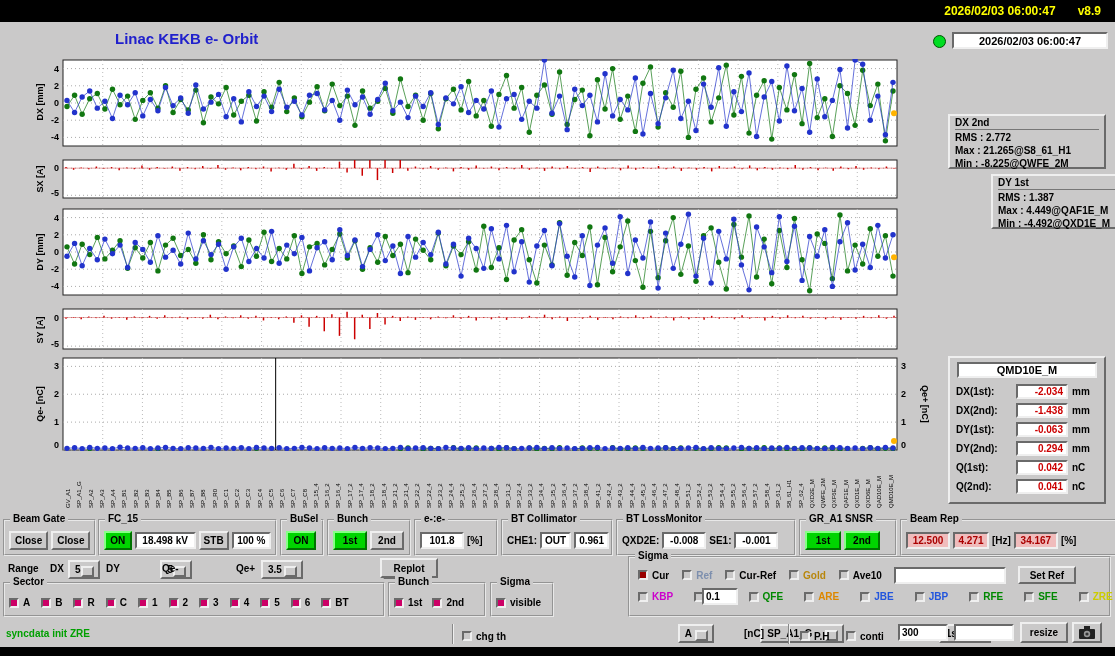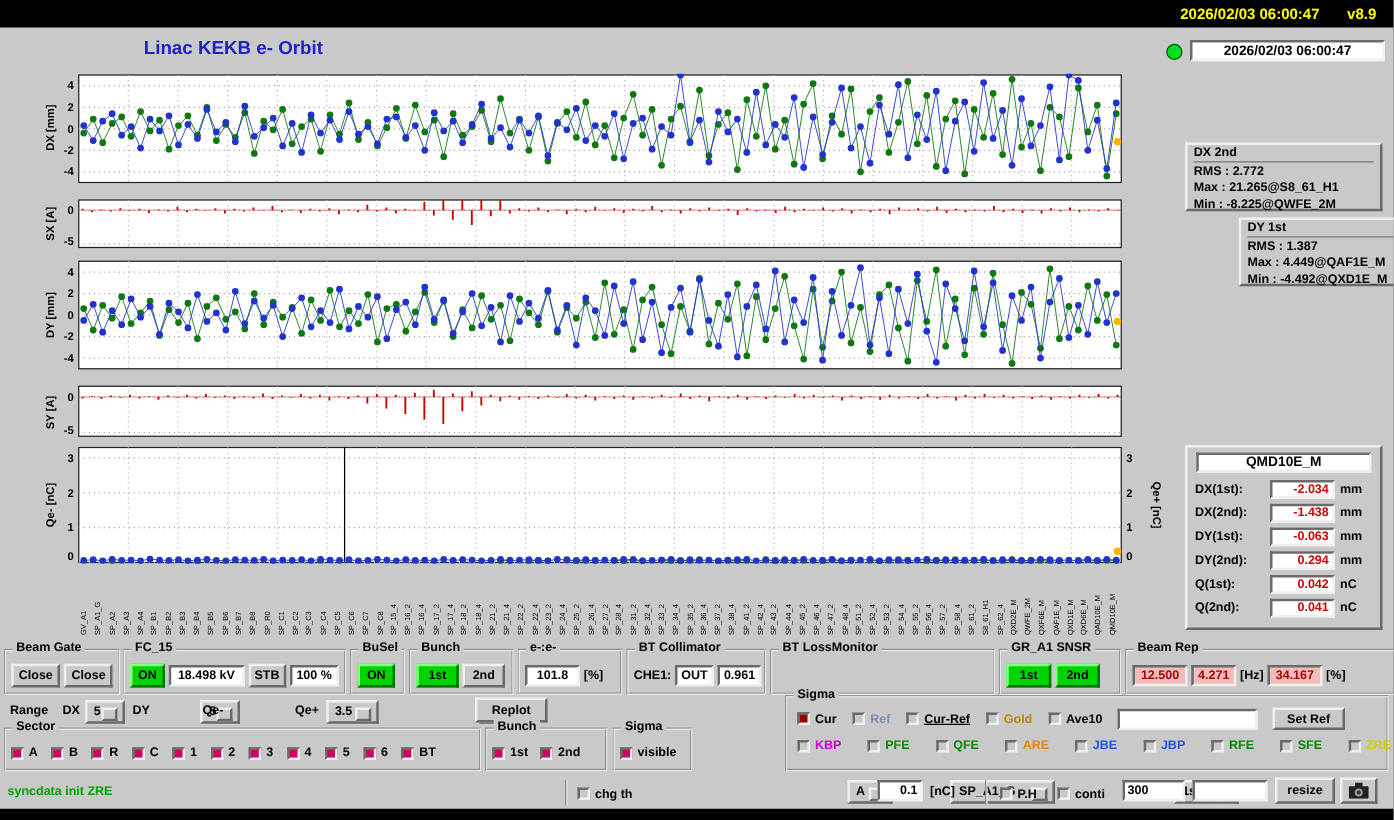--- a/index.html
+++ b/index.html
@@ -1812,20 +1812,26 @@
     <span class="gtitle">BT Collimator</span>
     <div class="content">
       <span class="lbl">CHE1:</span>
       <span class="disp" style="width:34px;">OUT</span>
       <span class="disp" style="width:40px;">0.961</span>
     </div>
   </div>
 
   <div class="groupbox" style="left:616px;top:519px;width:180px;height:37px;">
     <span class="gtitle">BT LossMonitor</span>
+    <div class="content">
+      <span class="lbl">QXD2E:</span>
+      <span class="disp" style="width:44px;">-0.008</span>
+      <span class="lbl">SE1:</span>
+      <span class="disp" style="width:44px;">-0.001</span>
+    </div>
   </div>
 
   <div class="groupbox" style="left:799px;top:519px;width:98px;height:37px;">
     <span class="gtitle">GR_A1 SNSR</span>
     <div class="content">
       <span class="btn green" style="width:36px;">1st</span>
       <span class="btn green" style="width:36px;">2nd</span>
     </div>
   </div>
 
@@ -1868,21 +1874,21 @@
           <span class="cb">
             <span class="box" style="background: rgb(153, 0, 0);"></span>
             <span class="lbl" style="color: rgb(0, 0, 0);">Cur</span>
           </span>
           <span class="cb">
             <span class="box"></span>
             <span class="lbl" style="color: rgb(125, 143, 174);">Ref</span>
           </span>
           <span class="cb">
             <span class="box"></span>
-            <span class="lbl" style="color: rgb(0, 0, 0); text-decoration: underline;">Cur-Ref</span>
+            <span class="lbl" style="color: rgb(0, 0, 0);">Cur-Ref</span>
           </span>
           <span class="cb">
             <span class="box"></span>
             <span class="lbl" style="color: rgb(184, 134, 11);">Gold</span>
           </span>
           <span class="cb">
             <span class="box"></span>
             <span class="lbl" style="color: rgb(0, 0, 0);">Ave10</span>
           </span>
         </span>
@@ -2013,21 +2019,21 @@
       </span></span>
   <span class="dd abs" style="left:512px;top:623px;width:36px;">
       <span>A</span>
     </span>
   <span class="dd abs" style="left:554px;top:623px;width:84px;">
       <span>SP_A1_G</span>
     </span>
   <span class="dd abs" style="left:644px;top:623px;width:52px;">
       <span>1st</span>
     </span>
-  <input class="entry abs" style="left: 702px; top: 624px; width: 36px; text-align: right;" value="0.1">
+  <input class="entry abs" style="left: 702px; top: 588px; width: 36px; text-align: left;" value="0.1">
   <span class="lbl abs" style="left:744px;top:628px;">[nC]</span>
   <div class="vsep" style="left:788px;"></div>
   <span id="cb-ph" class="abs" style="left:800px;top:627px;"><span class="cb">
         <span class="box"></span>
         <span class="lbl">P.H</span>
       </span></span>
   <span id="cb-conti" class="abs" style="left:846px;top:627px;"><span class="cb">
         <span class="box"></span>
         <span class="lbl">conti</span>
       </span></span>

